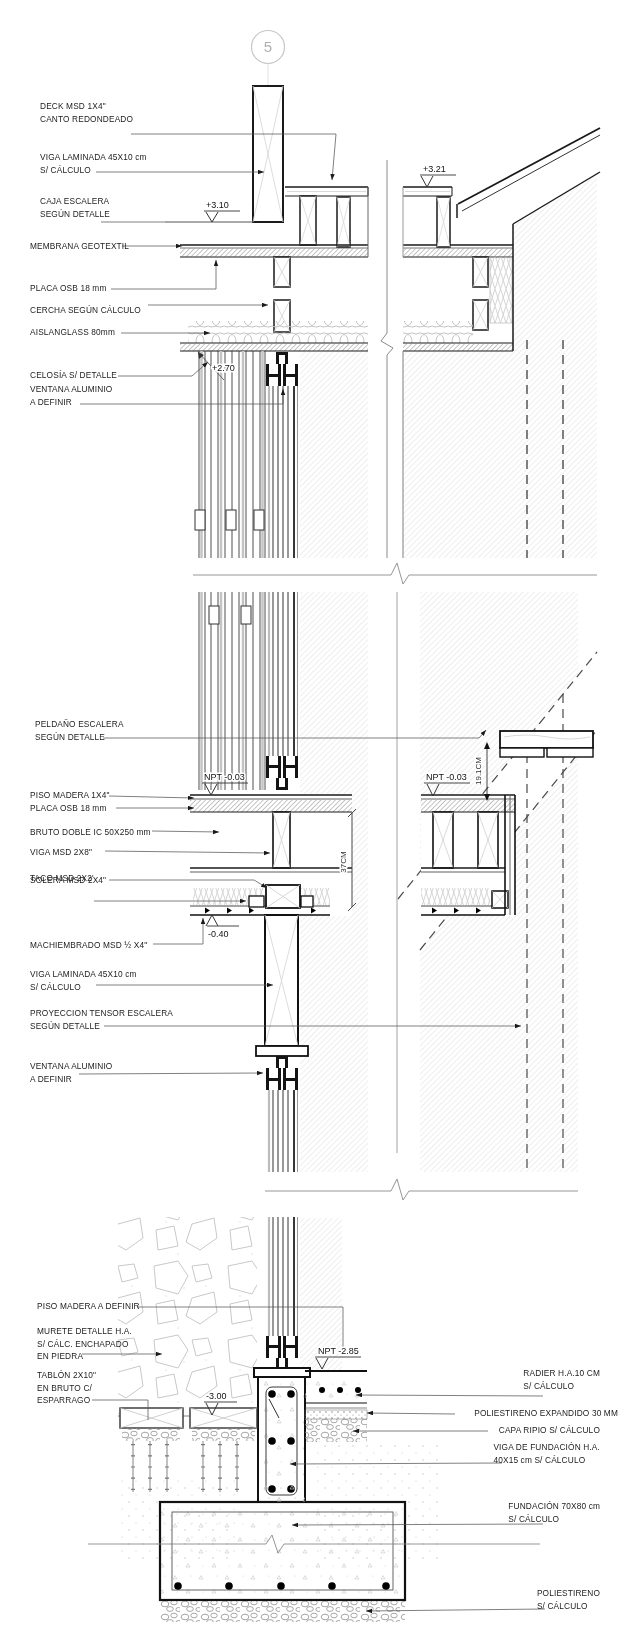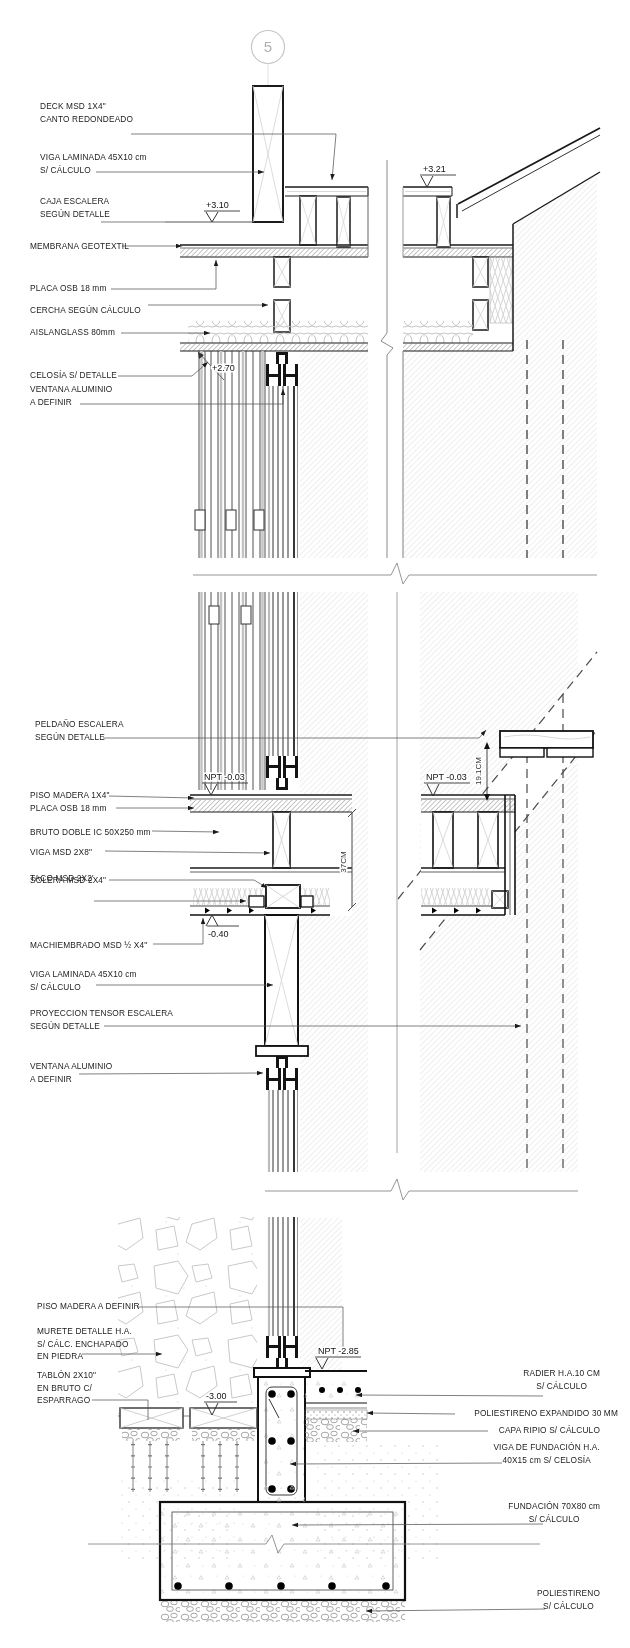--- a/index.html
+++ b/index.html
@@ -1,21 +1,21 @@
 <!DOCTYPE html>
 <html><head>
 <meta charset="utf-8">
 <style>
   html,body{margin:0;padding:0;background:#fff;}
   .stage{position:relative;width:630px;height:1648px;background:#fff;overflow:hidden;
          font-family:"Liberation Sans", sans-serif;}
   .stage svg{position:absolute;left:0;top:0;}
   .lbl{position:absolute;font-size:8.3px;line-height:12.6px;color:#1b1b1b;
        letter-spacing:.15px;white-space:nowrap;}
-  .lbl.r{text-align:center;}
+  .lbl.r{text-align:left;}
   text{font-family:"Liberation Sans", sans-serif;}
   .lvl{font-size:9px;fill:#111;paint-order:stroke;stroke:#ffffff;stroke-width:3px;}
   .dim{font-size:8px;fill:#333;paint-order:stroke;stroke:#ffffff;stroke-width:3px;}
   .bub{font-size:15px;fill:#b0b0b0;}
 </style>
 </head>
 <body>
 
 <div class="stage">
 
@@ -591,21 +591,21 @@
   <div>S/ CÁLCULO</div>
 </div>
 <div class="lbl r" style="right:12px;top:1407px">
   <div>POLIESTIRENO EXPANDIDO  30 MM</div>
 </div>
 <div class="lbl r" style="right:30px;top:1424px">
   <div>CAPA RIPIO  S/ CÁLCULO</div>
 </div>
 <div class="lbl r" style="right:30px;top:1441px">
   <div>VIGA DE FUNDACIÓN H.A.</div>
-  <div>40X15 cm S/ CELOSÍA</div>
+  <div>40X15 cm S/ CÁLCULO</div>
 </div>
 <div class="lbl r" style="right:30px;top:1500px">
   <div>FUNDACIÓN 70X80 cm</div>
   <div>S/ CÁLCULO</div>
 </div>
 <div class="lbl r" style="right:30px;top:1587px">
   <div>POLIESTIRENO</div>
   <div>S/ CÁLCULO</div>
 </div>
 

